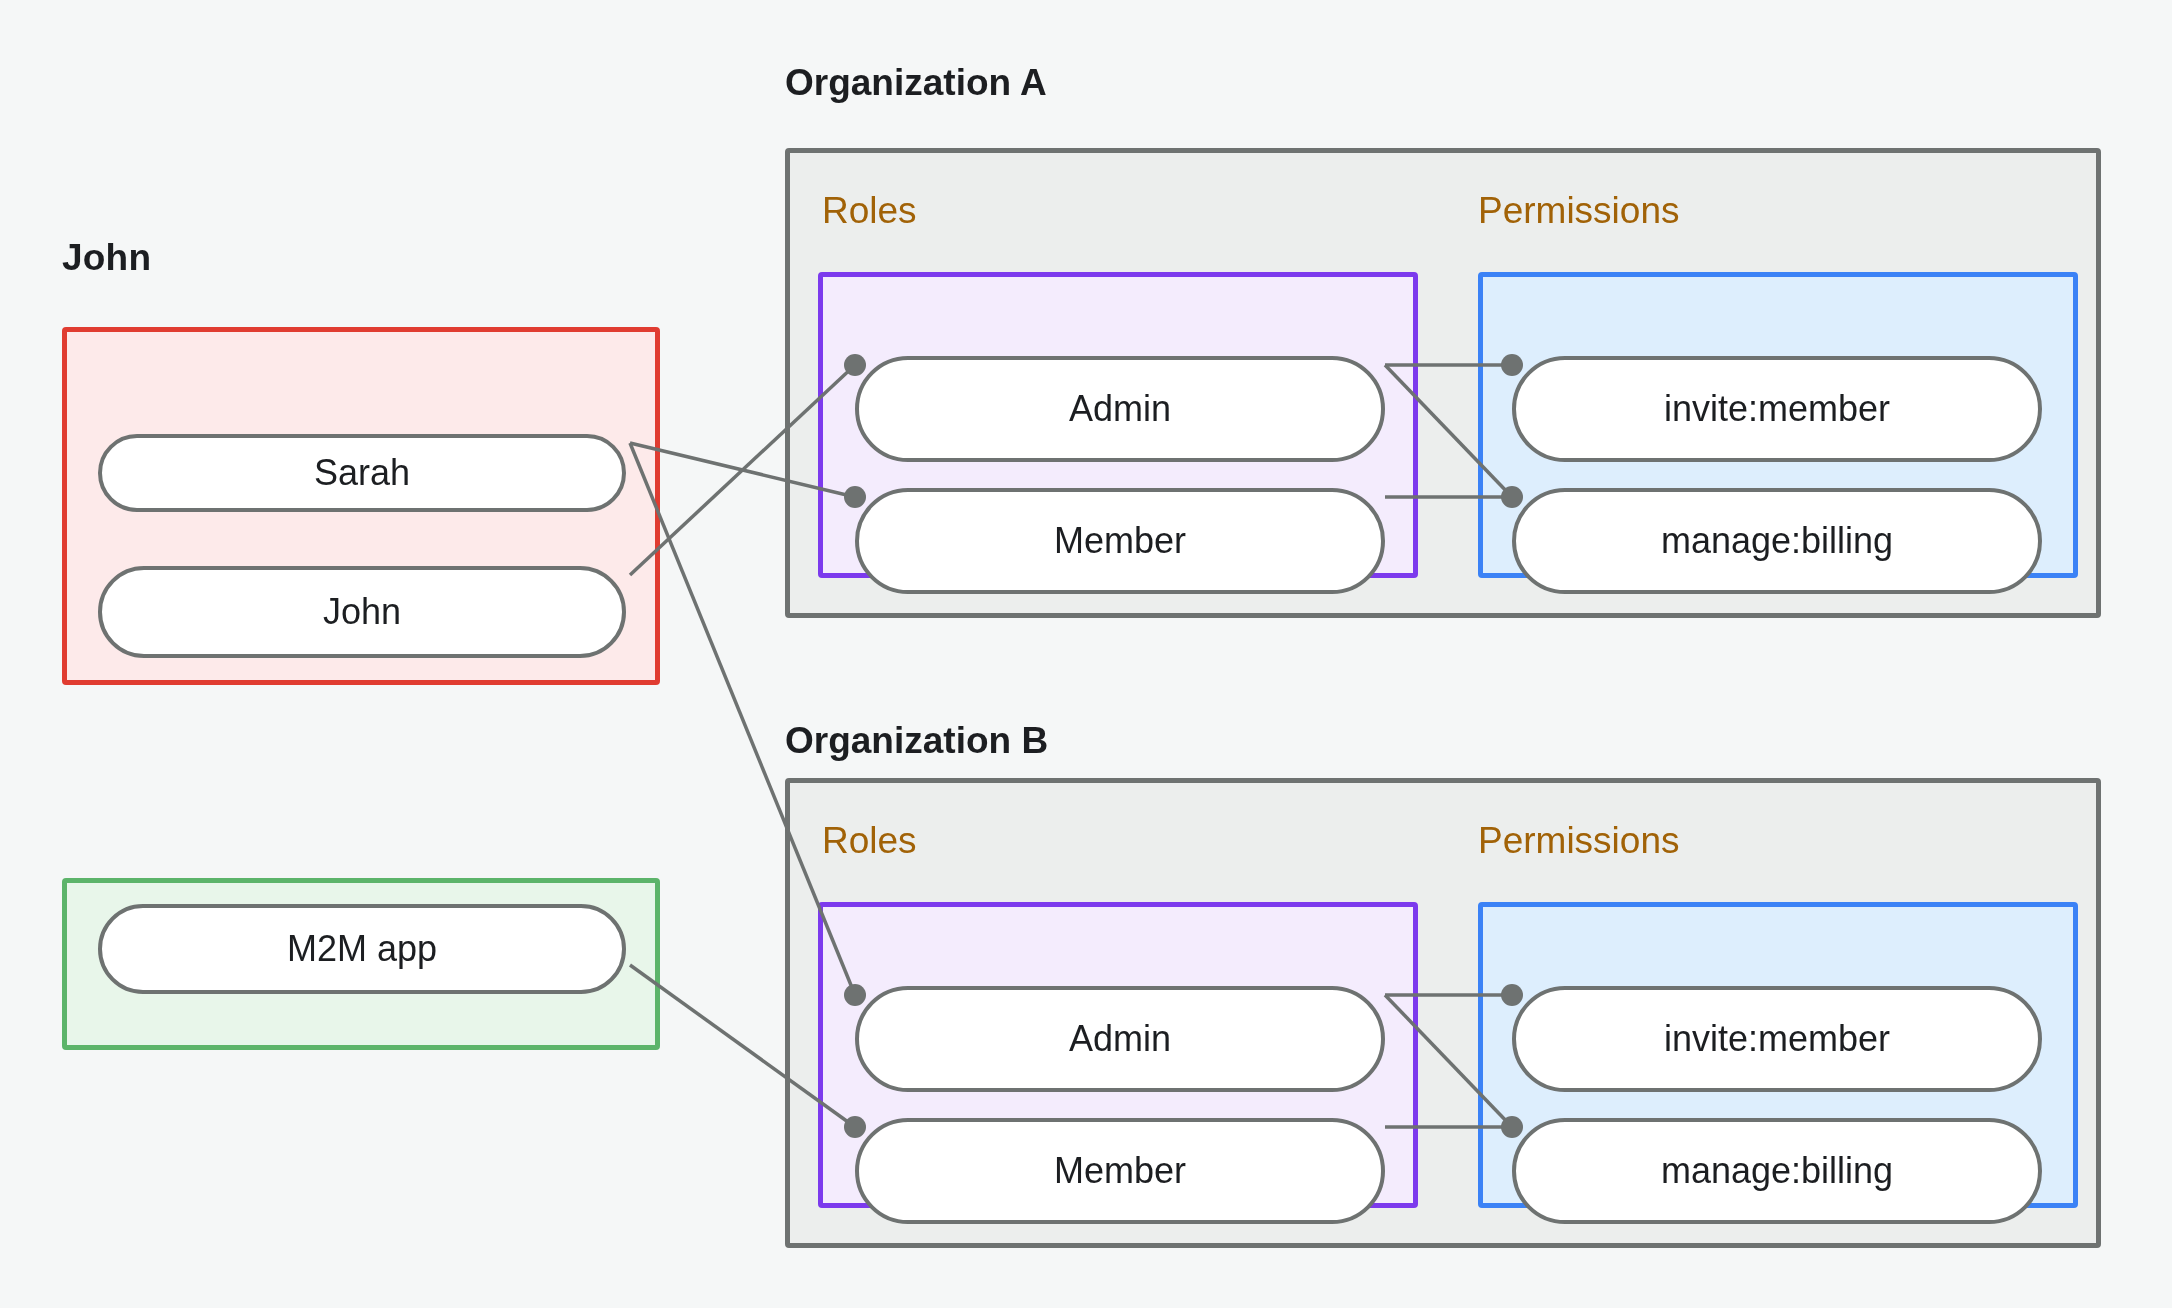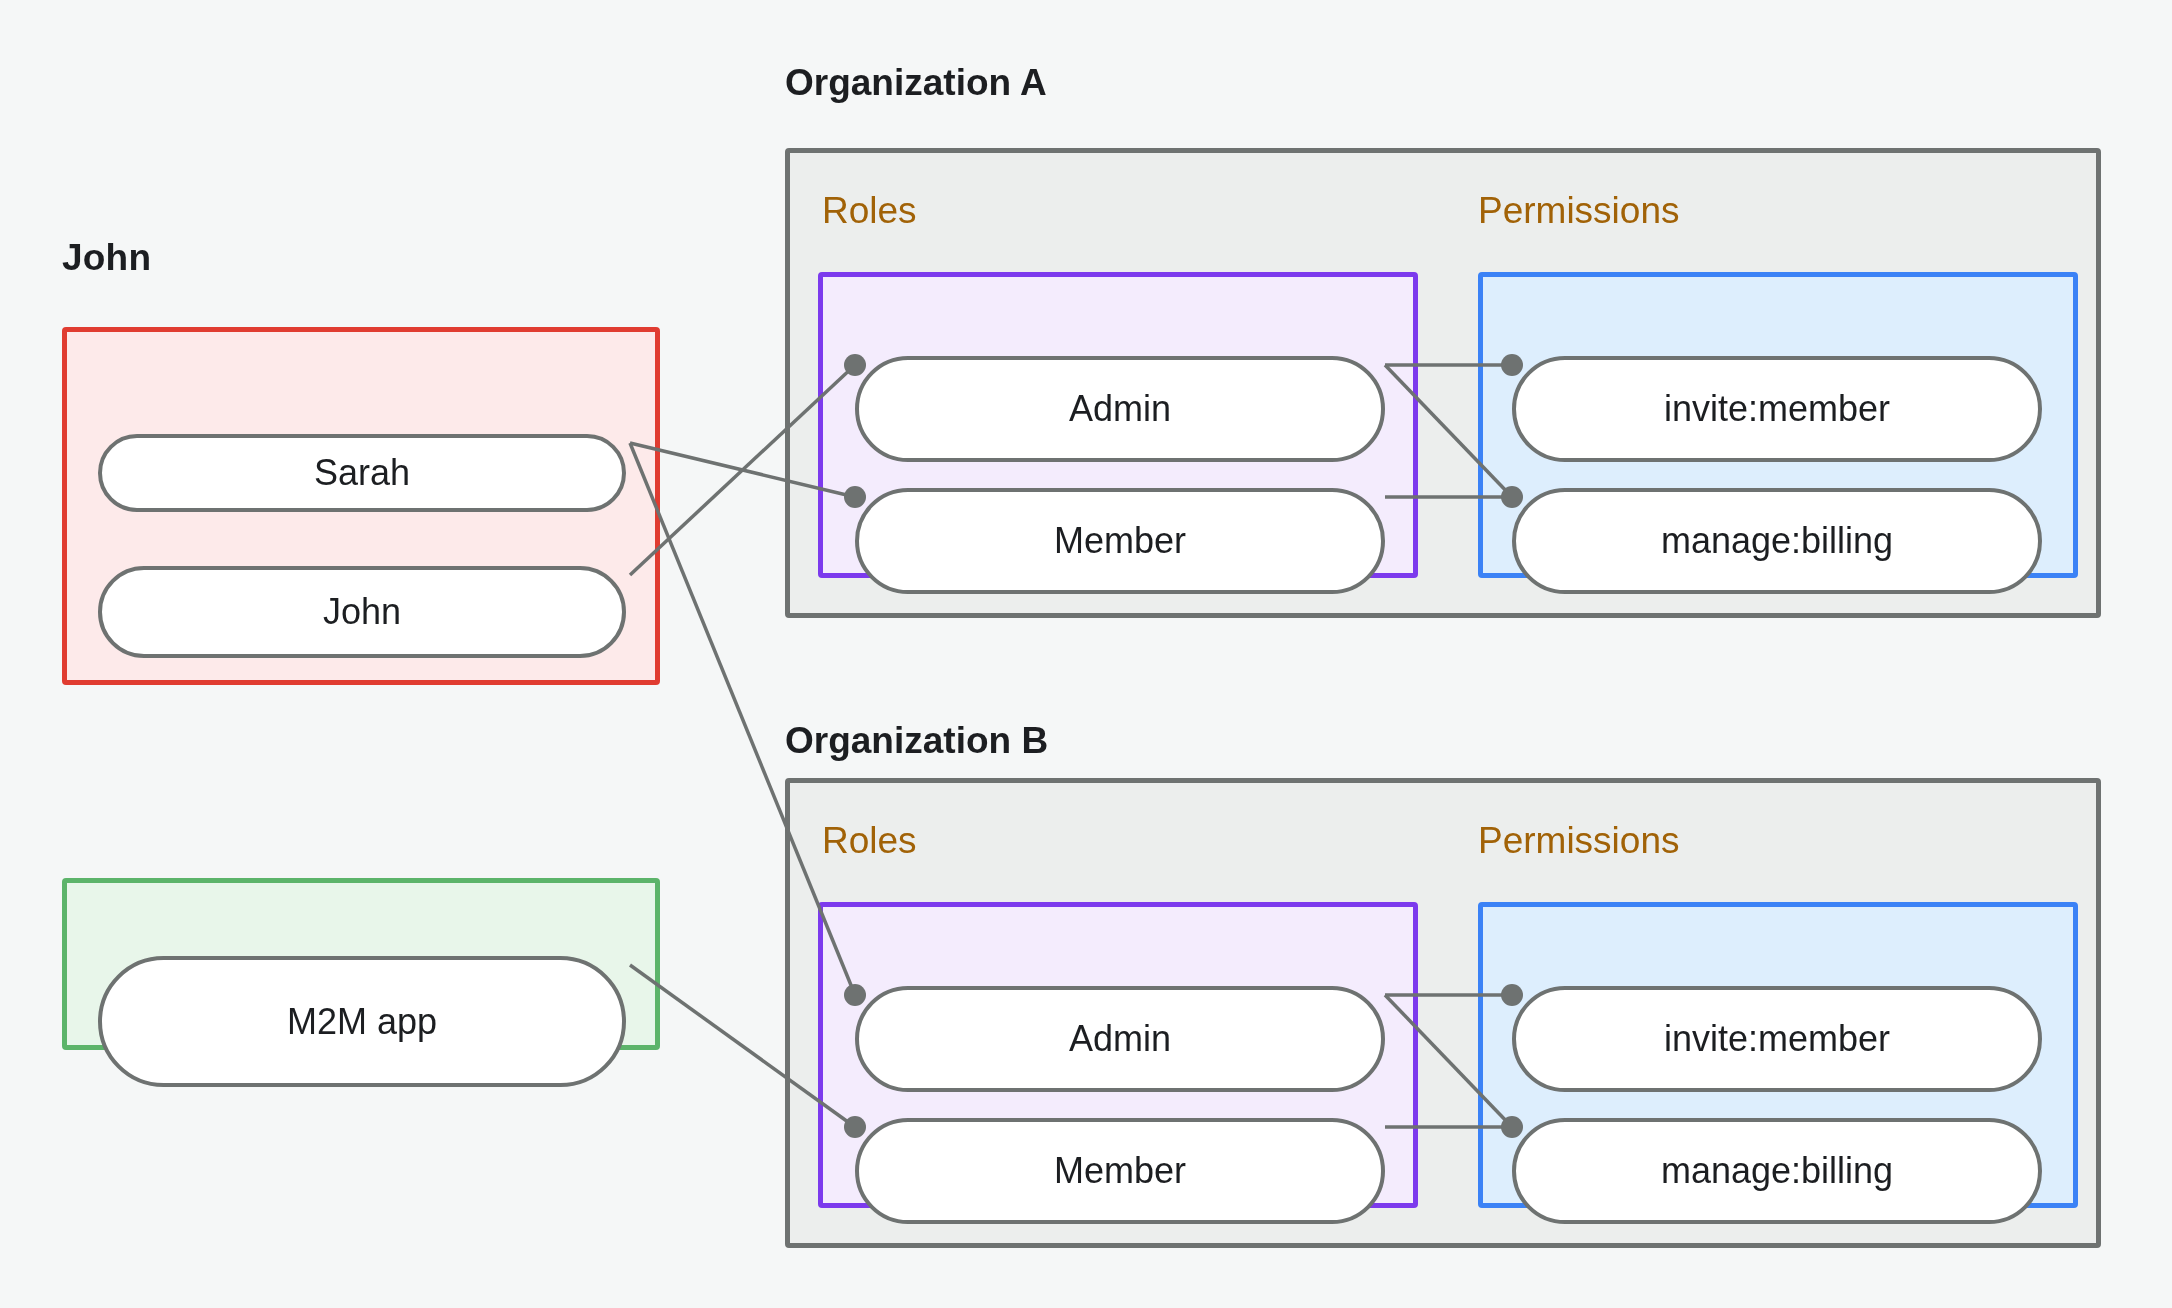--- a/index.html
+++ b/index.html
@@ -155,21 +155,21 @@
     <span>Sarah</span>
   </div>
 
   <div class="pill" style="left:98px; top:522px; width:528px; height:92px;">
     <span>John</span>
   </div>
 
 
   <div class="box box-m2m" style="left:62px; top:878px; width:598px; height:172px;"></div>
 
-  <div class="pill" style="left:98px; top:912px; width:528px; height:131px;">
+  <div class="pill" style="left:98px; top:860px; width:528px; height:90px;">
     <span>M2M app</span>
   </div>
 
   <div class="org-label" style="left:785px; top:62px;">Organization A</div>
 
   <div class="box box-org" style="left:785px; top:148px; width:1316px; height:470px;"></div>
 
   <div class="inner-label" style="left:822px; top:190px;">Roles</div>
   <div class="inner-label" style="left:1478px; top:190px;">Permissions</div>
 

